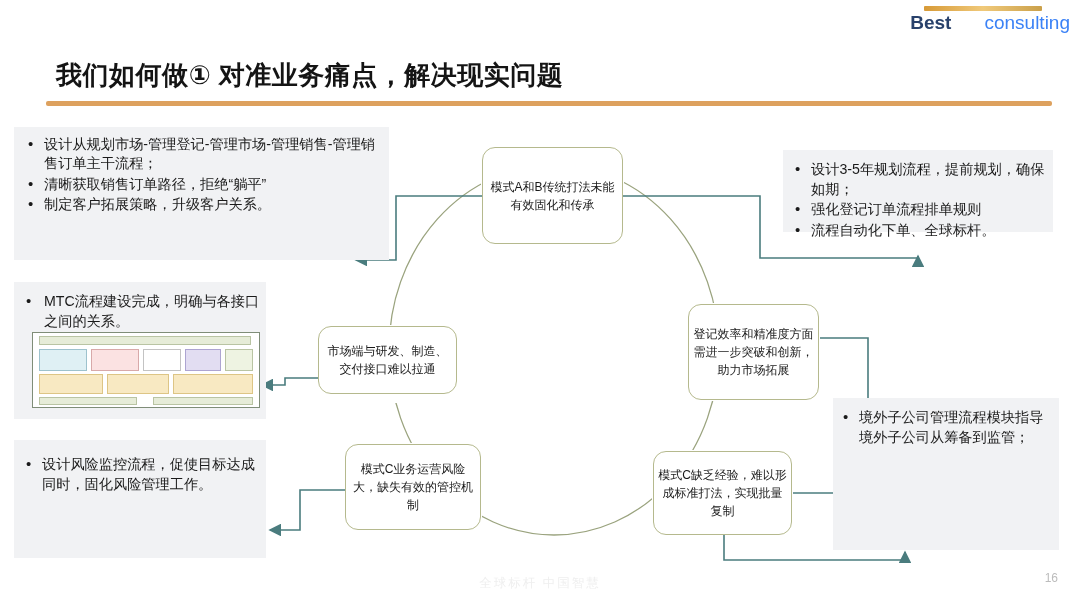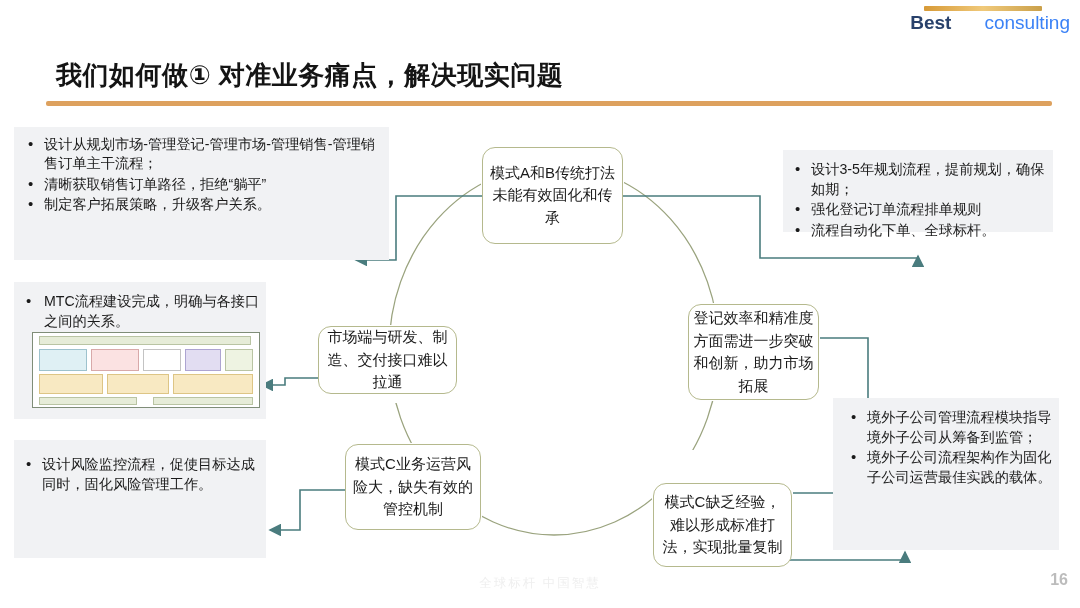--- a/index.html
+++ b/index.html
@@ -62,66 +62,66 @@
     position:relative;padding-left:22px;margin:0 0 1px 0;
   }
   .box li:before{
     content:"\2022";position:absolute;left:6px;top:-1px;font-size:15px;color:#1a1a1a;
   }
 
   #box-tl{left:14px;top:127px;width:375px;height:133px;padding:8px 6px 12px 8px;}
   #box-ml{left:14px;top:282px;width:252px;height:137px;padding:9px 6px 4px 6px;}
   #box-bl{left:14px;top:440px;width:252px;height:118px;padding:14px 6px 6px 6px;}
   #box-tr{left:783px;top:150px;width:270px;height:82px;padding:10px 8px 6px 6px;}
-  #box-br{left:833px;top:398px;width:226px;height:152px;padding:10px 6px 6px 12px;}
+  #box-br{left:833px;top:398px;width:226px;height:152px;padding:10px 6px 6px 4px;}
 
   #box-tl li{line-height:1.36;}
   #box-ml{font-size:14.2px;}
   #box-ml li{padding-left:24px;}
   #box-tr li{line-height:1.38;}
   #box-br li{line-height:1.38;}
 
   
   .thumb{
     position:absolute;left:32px;top:332px;width:228px;height:76px;
     background:#ffffff;border:1px solid #7f8d78;box-sizing:border-box;
   }
   .thumb .tb{position:absolute;box-sizing:border-box;}
 
   .node{
     position:absolute;
     border:1.3px solid #b5b98d;
     border-radius:13px;
     background:#ffffff;
     color:#1a1a1a;
-    font-size:15px;
+    font-size:12px;
     line-height:1.5;
     text-align:center;
     box-sizing:border-box;
     display:flex;align-items:center;justify-content:center;
     padding:2px 4px;
   }
   #node-top{left:482px;top:147px;width:141px;height:97px;}
   #node-left{left:318px;top:326px;width:139px;height:68px;font-family:Liberation Serif, serif;}
   #node-right{left:688px;top:304px;width:131px;height:96px;}
   #node-bl{left:345px;top:444px;width:136px;height:86px;}
-  #node-br{left:653px;top:451px;width:139px;height:84px;margin-top:32px;}
+  #node-br{left:653px;top:451px;width:139px;height:84px;}
   .node .inner{width:150px;}
   #node-left .inner{width:148px;}
   #node-right .inner{width:138px;}
   #node-bl .inner{width:142px;}
   #node-br .inner{width:150px;}
 
   
   .footer{
     position:absolute;left:0;right:0;top:575px;text-align:center;
     font-size:12.5px;color:#efefef;letter-spacing:2px;
   }
   .pageno{
-    position:absolute;right:12px;top:571px;font-size:16px;color:#bcbcbc;font-weight:bold;
+    position:absolute;right:22px;top:571px;font-size:12px;color:#bcbcbc;
   }
   svg.overlay{position:absolute;left:0;top:0;width:1080px;height:608px;pointer-events:none;}
 </style>
 </head>
 <body>
 
 <div class="slide">
 
 
   <div class="logo-right">
@@ -201,21 +201,20 @@
     <ul>
       <li>设计3-5年规划流程，提前规划，确保如期；</li>
       <li>强化登记订单流程排单规则</li>
       <li>流程自动化下单、全球标杆。</li>
     </ul>
   </div>
 
   <div class="box" id="box-br">
     <ul>
       <li>境外子公司管理流程模块指导境外子公司从筹备到监管；</li>
-      <li>境外子公司流程架构作为固化子公司运营最佳实践的载体。</li>
     </ul>
   </div>
 
   <div class="node" id="node-top">
     <span class="inner">模式A和B传统打法未能有效固化和传承</span>
   </div>
   <div class="node" id="node-left">
     <span class="inner">市场端与研发、制造、交付接口难以拉通</span>
   </div>
   <div class="node" id="node-right">

